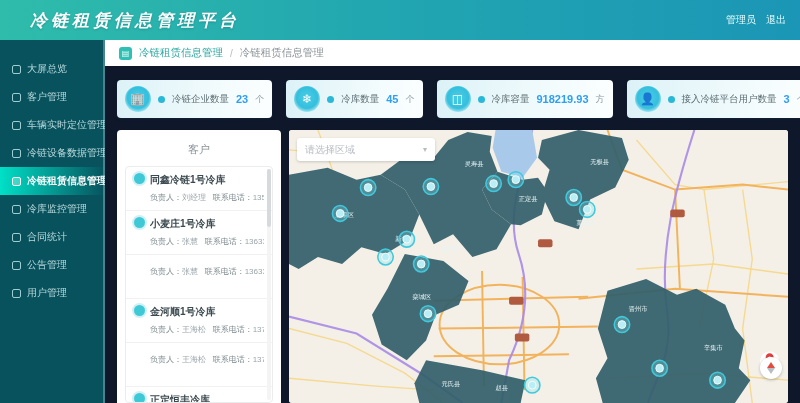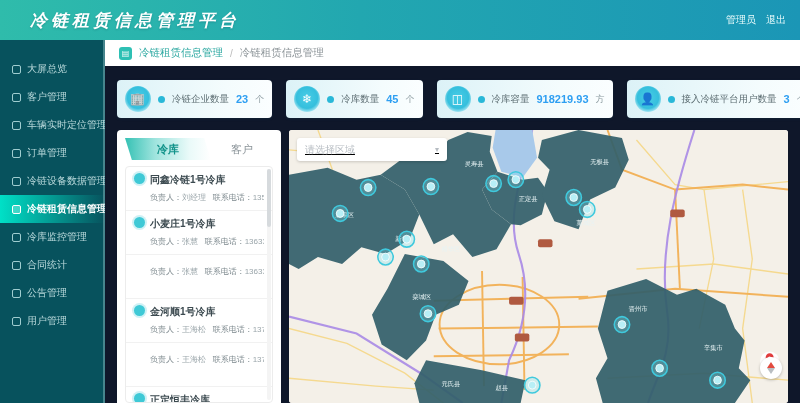--- a/index.html
+++ b/index.html
@@ -68,23 +68,23 @@
   .li-title { font-size:10px; color:#3c4a50; font-weight:bold; white-space:nowrap; overflow:hidden; }
   .li-meta { margin:5px 0 0 16px; font-size:8px; color:#9aa5aa; white-space:nowrap; overflow:hidden; }
   .li-meta b { font-weight:normal; color:#7d898e; }
   .scrollbar { position:absolute; top:2px; right:1px; width:4px; height:calc(100% - 4px); background:#f4f4f4; border-radius:2px; }
   .scroll-thumb { width:4px; height:58px; background:#d6dadd; border-radius:2px; }
 
   
   .map-wrap { flex:1; position:relative; border-radius:3px; overflow:hidden; background:#f4f0e8; min-width:0;
               box-shadow:0 1px 3px rgba(0,0,0,.08); }
   .map-wrap svg { position:absolute; inset:0; width:100%; height:100%; }
-  .map-select { position:absolute; left:8px; top:8px; width:150px; height:23px; background:#fff; border-radius:3px;
+  .map-select { position:absolute; left:8px; top:8px; width:138px; height:23px; background:#fff; border-radius:3px;
                 display:flex; align-items:center; justify-content:space-between; padding:0 8px;
-                box-shadow:0 1px 3px rgba(0,0,0,.18); cursor:pointer;text-decoration:underline; }
+                box-shadow:0 1px 3px rgba(0,0,0,.18); cursor:pointer; }
   .map-select .ph { font-size:10px; color:#b6bcc2; }
   .map-select .chev { font-size:8px; color:#b6bcc2; }
   .compass { position:absolute; right:6px; bottom:24px; width:22px; height:22px; border-radius:50%; background:#fff;
              box-shadow:0 1px 3px rgba(0,0,0,.25); display:flex; flex-direction:column; align-items:center; justify-content:center;
              cursor:pointer; }
   .compass .n { width:0; height:0; border-left:4px solid transparent; border-right:4px solid transparent; border-bottom:6px solid #e24b3f; }
   .compass .s { width:0; height:0; border-left:4px solid transparent; border-right:4px solid transparent; border-top:6px solid #b9bec2; }
 
   .region-label { font-size:6.5px; fill:#e7f3f4; }
   .marker-outer { fill:rgba(120,226,238,.30); stroke:#3fc9dd; stroke-width:1.6; }
@@ -113,24 +113,20 @@
         <div class="side-item">
           <span class="sicon"></span>
           <span>客户管理</span>
         </div>
         <div class="side-item">
           <span class="sicon"></span>
           <span>车辆实时定位管理</span>
         </div>
         <div class="side-item">
           <span class="sicon"></span>
-          <span>订单管理</span>
-        </div>
-        <div class="side-item">
-          <span class="sicon"></span>
           <span>冷链设备数据管理</span>
         </div>
         <div class="side-item active">
           <span class="sicon"></span>
           <span>冷链租赁信息管理</span>
         </div>
         <div class="side-item">
           <span class="sicon"></span>
           <span>冷库监控管理</span>
         </div>
@@ -185,21 +181,20 @@
             <span class="card-label">接入冷链平台用户数量</span>
             <span class="card-val">3</span>
             <span class="card-unit">个</span>
           </div>
         </div>
 
       <div class="content">
 
         <section class="panel">
           <div class="tabs">
-            <div class="tab active">冷库</div>
             <div class="tab rest">客户</div>
           </div>
           <div class="list-box" id="wh-list">
             <div class="list-item">
                 <div class="li-top">
                   <span class="li-ic"></span>
                   <span class="li-title">同鑫冷链1号冷库</span>
                 </div>
                 <div class="li-meta"><b>负责人：</b>刘经理&nbsp;&nbsp;&nbsp;<b>联系电话：</b>13582011736</div>
               </div>

